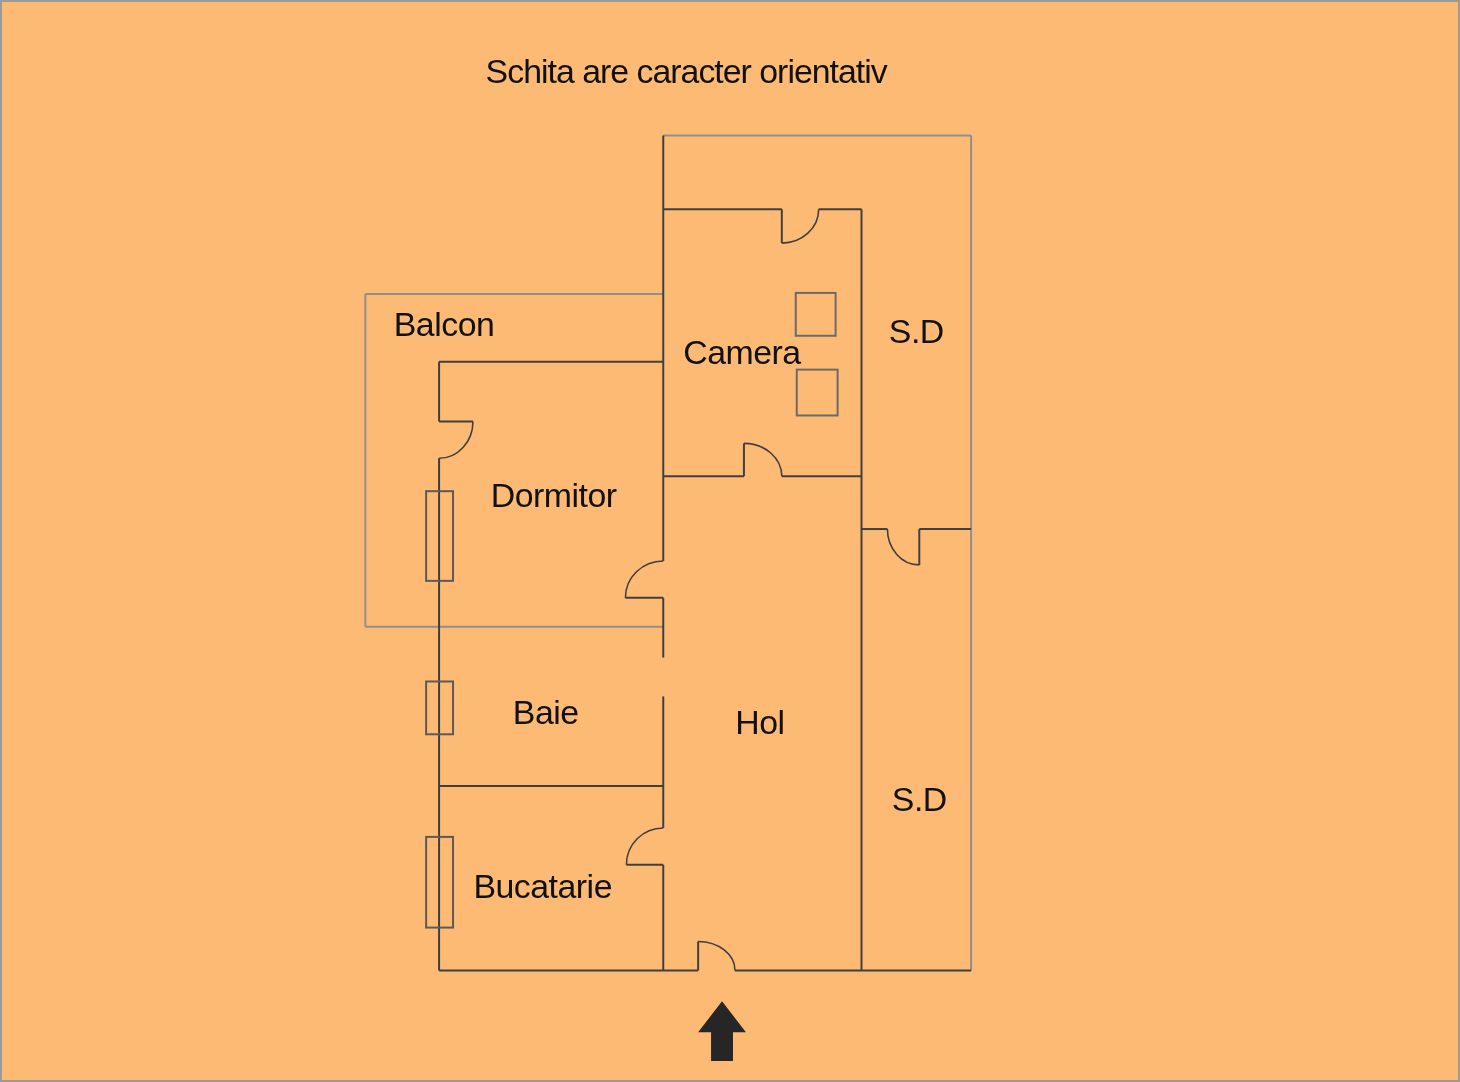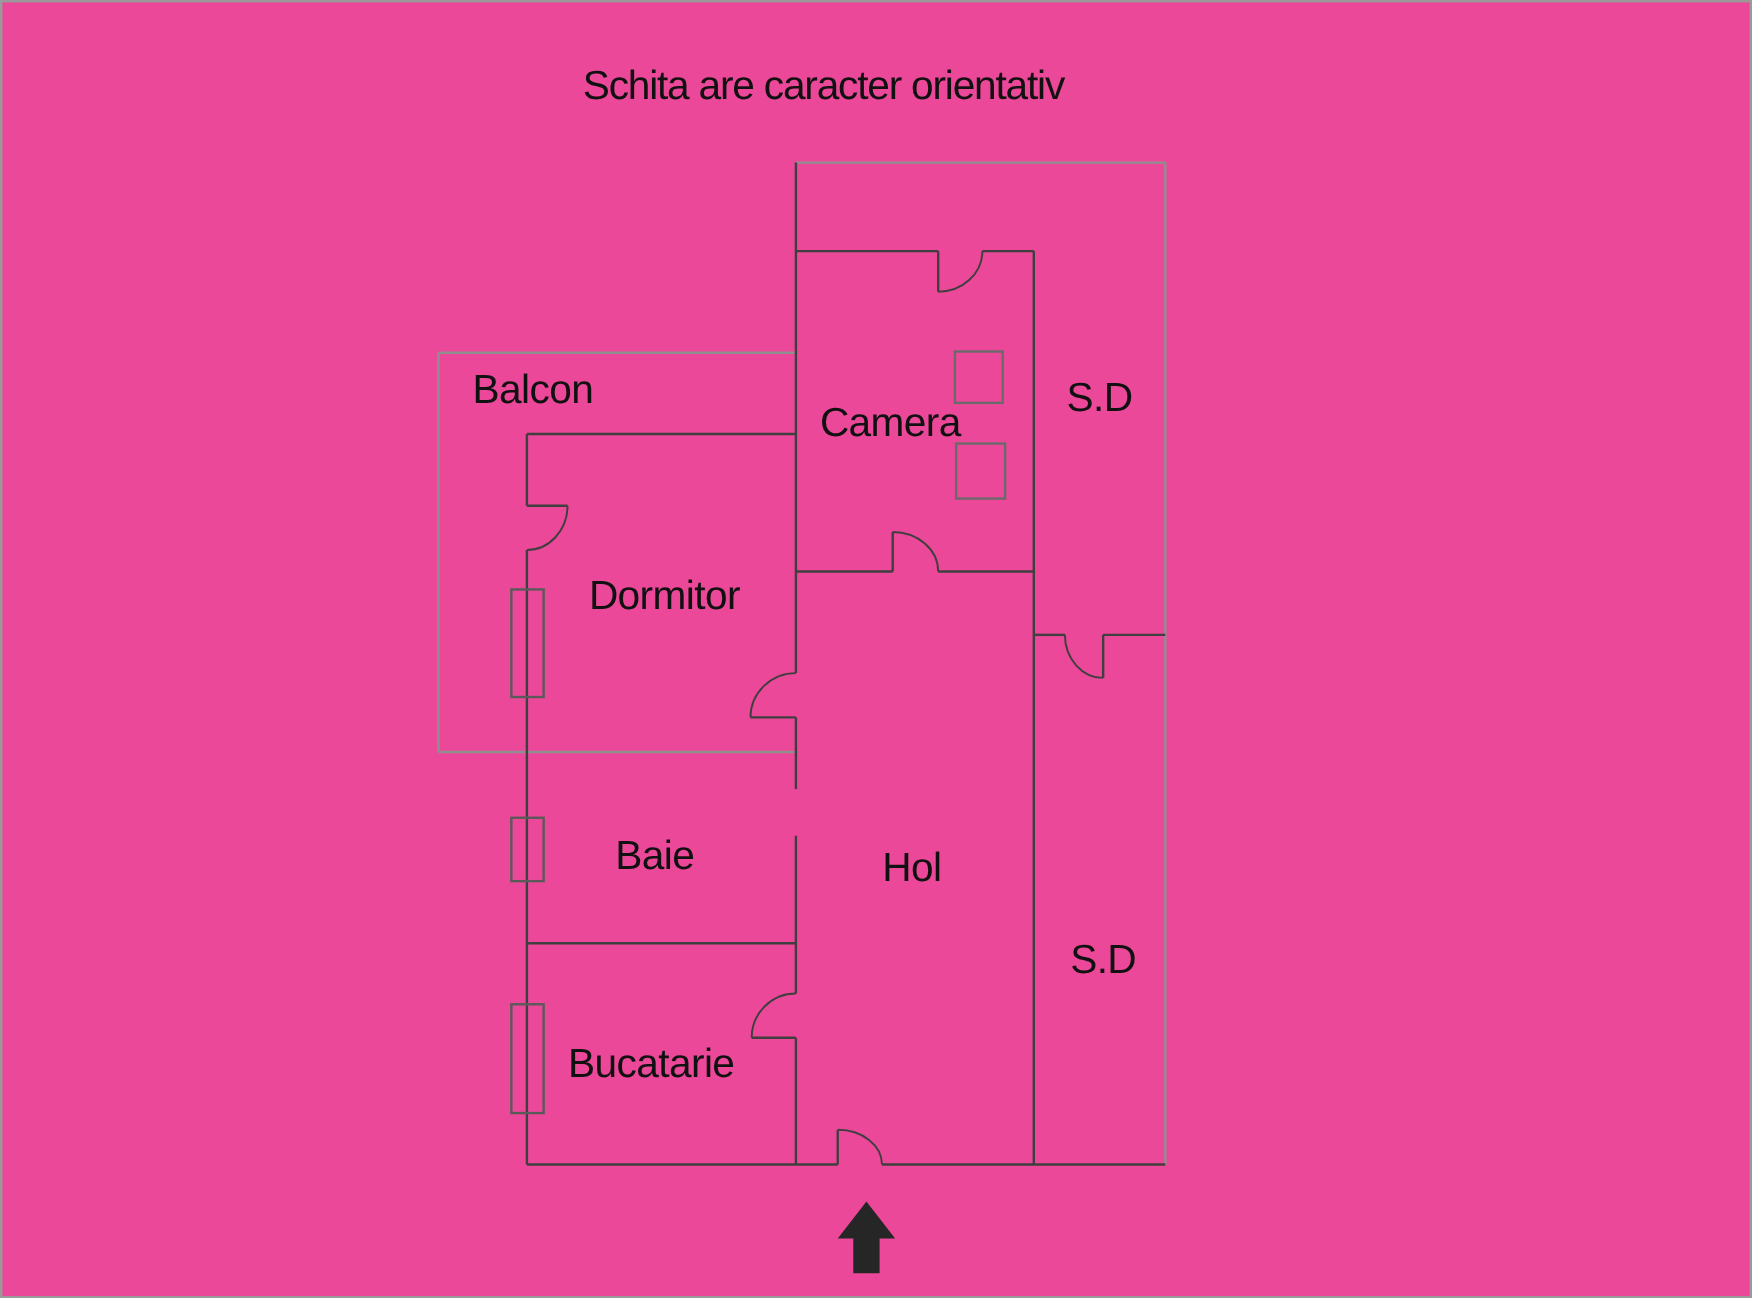--- a/index.html
+++ b/index.html
@@ -7,21 +7,21 @@
     padding: 0;
     background: #ffffff;
     font-family: "Liberation Sans", sans-serif;
   }
   .canvas-frame {
     position: relative;
     width: 1460px;
     height: 1082px;
     box-sizing: border-box;
     border: 2px solid #9a9a9a;
-    background: #ec4899;
+    background: #fdba74;
     overflow: hidden;
   }
   .plan-svg {
     position: absolute;
     left: 0;
     top: 0;
     width: 100%;
     height: 100%;
   }
   text.plan-label {

